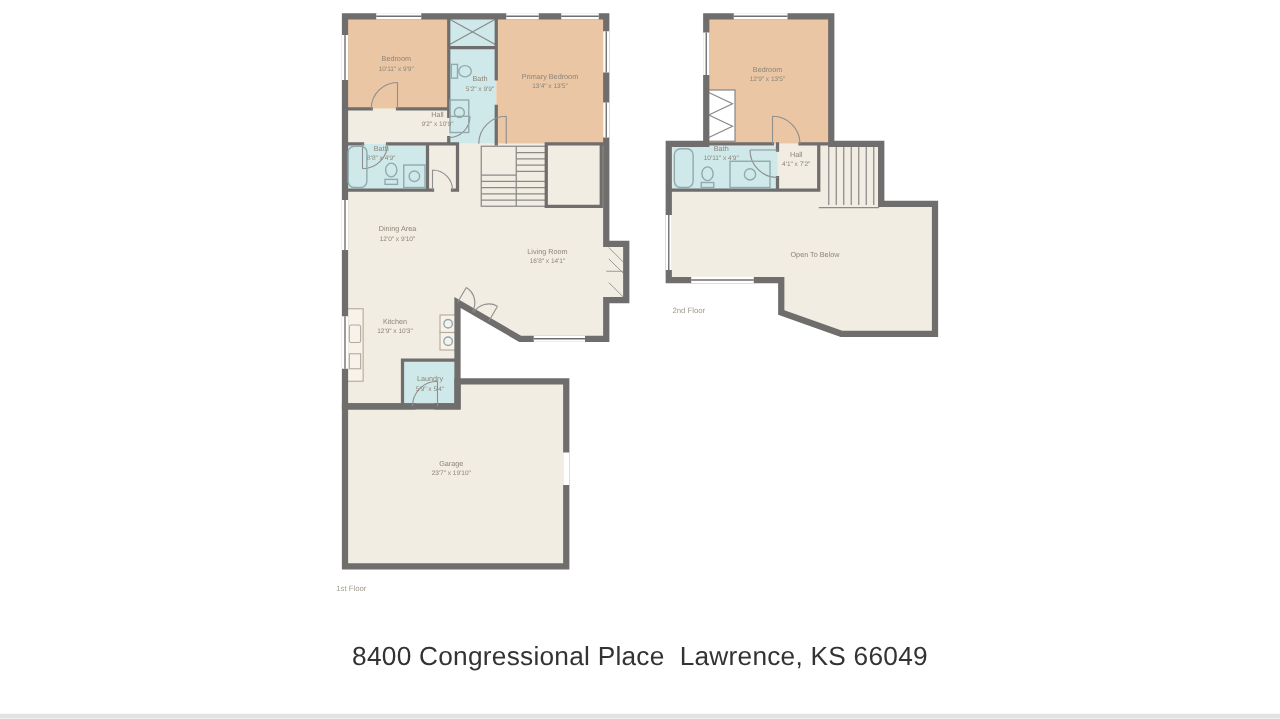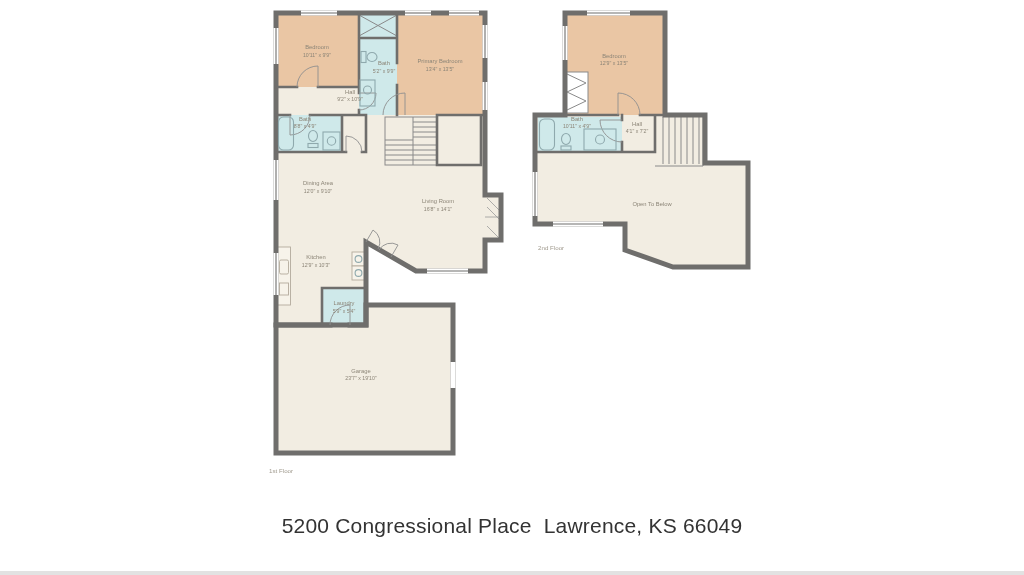--- a/index.html
+++ b/index.html
@@ -210,14 +210,14 @@
       <text class="room-name" x="637" y="125.5">Hall</text>
       <text class="room-dims" x="637" y="133">4'1" x 7'2"</text>
       <text class="room-name" x="652" y="205.5">Open To Below</text>
     </g>
 
     <text class="floor-label" x="538" y="250">2nd Floor</text>
   </g>
 </svg>
 </div>
 
-<div class="address">5200 Congressional Place  Lawrence, KS 66049</div>
+<div class="address">8400 Congressional Place  Lawrence, KS 66049</div>
 <div class="footer-strip"></div>
 
 </body></html>

